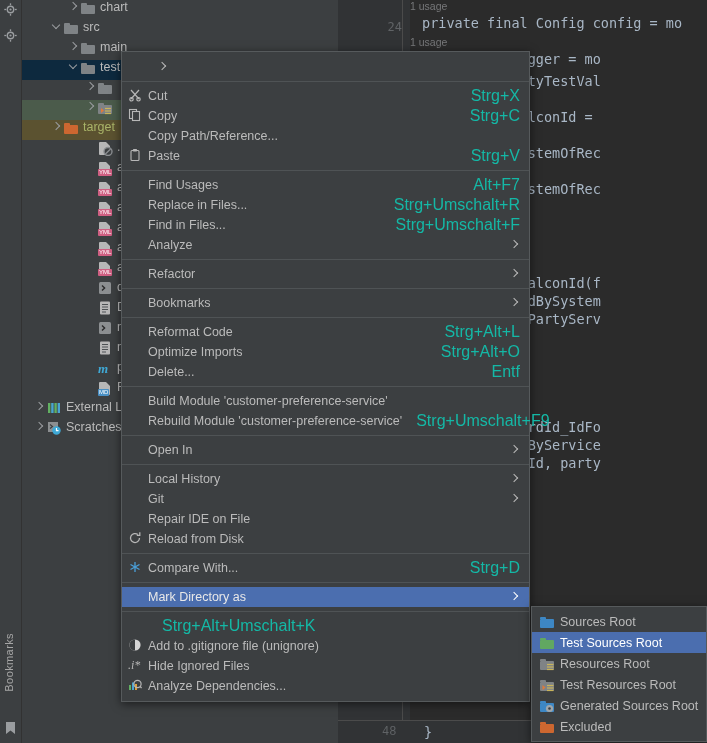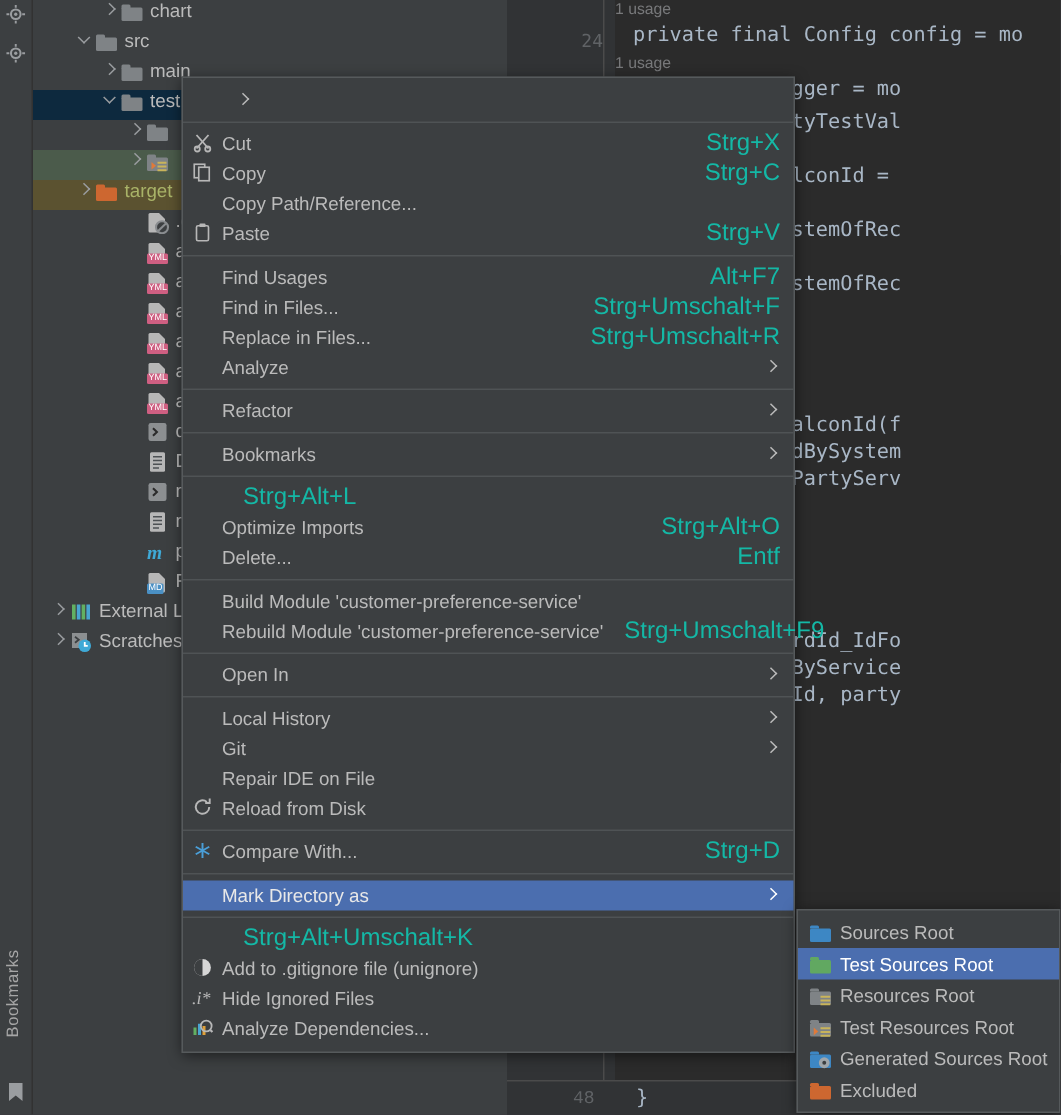--- a/index.html
+++ b/index.html
@@ -634,48 +634,49 @@
         <span class="mi-accel">Strg+V</span>
       </div>
       <div class="msep"></div>
       <div class="mi">
         <span class="mi-icon"></span>
         <span class="mi-label">Find Usages</span>
         <span class="mi-accel">Alt+F7</span>
       </div>
       <div class="mi">
         <span class="mi-icon"></span>
+        <span class="mi-label">Replace in Files...</span>
+        <span class="mi-accel">Strg+Umschalt+R</span>
+      </div>
+      <div class="mi">
+        <span class="mi-icon"></span>
         <span class="mi-label">Find in Files...</span>
         <span class="mi-accel">Strg+Umschalt+F</span>
       </div>
       <div class="mi">
         <span class="mi-icon"></span>
-        <span class="mi-label">Replace in Files...</span>
-        <span class="mi-accel">Strg+Umschalt+R</span>
-      </div>
-      <div class="mi">
-        <span class="mi-icon"></span>
         <span class="mi-label">Analyze</span>
         <span class="submenu-arrow"></span>
       </div>
       <div class="msep"></div>
       <div class="mi">
         <span class="mi-icon"></span>
         <span class="mi-label">Refactor</span>
         <span class="submenu-arrow"></span>
       </div>
       <div class="msep"></div>
       <div class="mi">
         <span class="mi-icon"></span>
         <span class="mi-label">Bookmarks</span>
         <span class="submenu-arrow"></span>
       </div>
       <div class="msep"></div>
       <div class="mi">
         <span class="mi-icon"></span>
+        <span class="mi-label">Reformat Code</span>
         <span class="mi-accel">Strg+Alt+L</span>
       </div>
       <div class="mi">
         <span class="mi-icon"></span>
         <span class="mi-label">Optimize Imports</span>
         <span class="mi-accel">Strg+Alt+O</span>
       </div>
       <div class="mi">
         <span class="mi-icon"></span>
         <span class="mi-label">Delete...</span>

